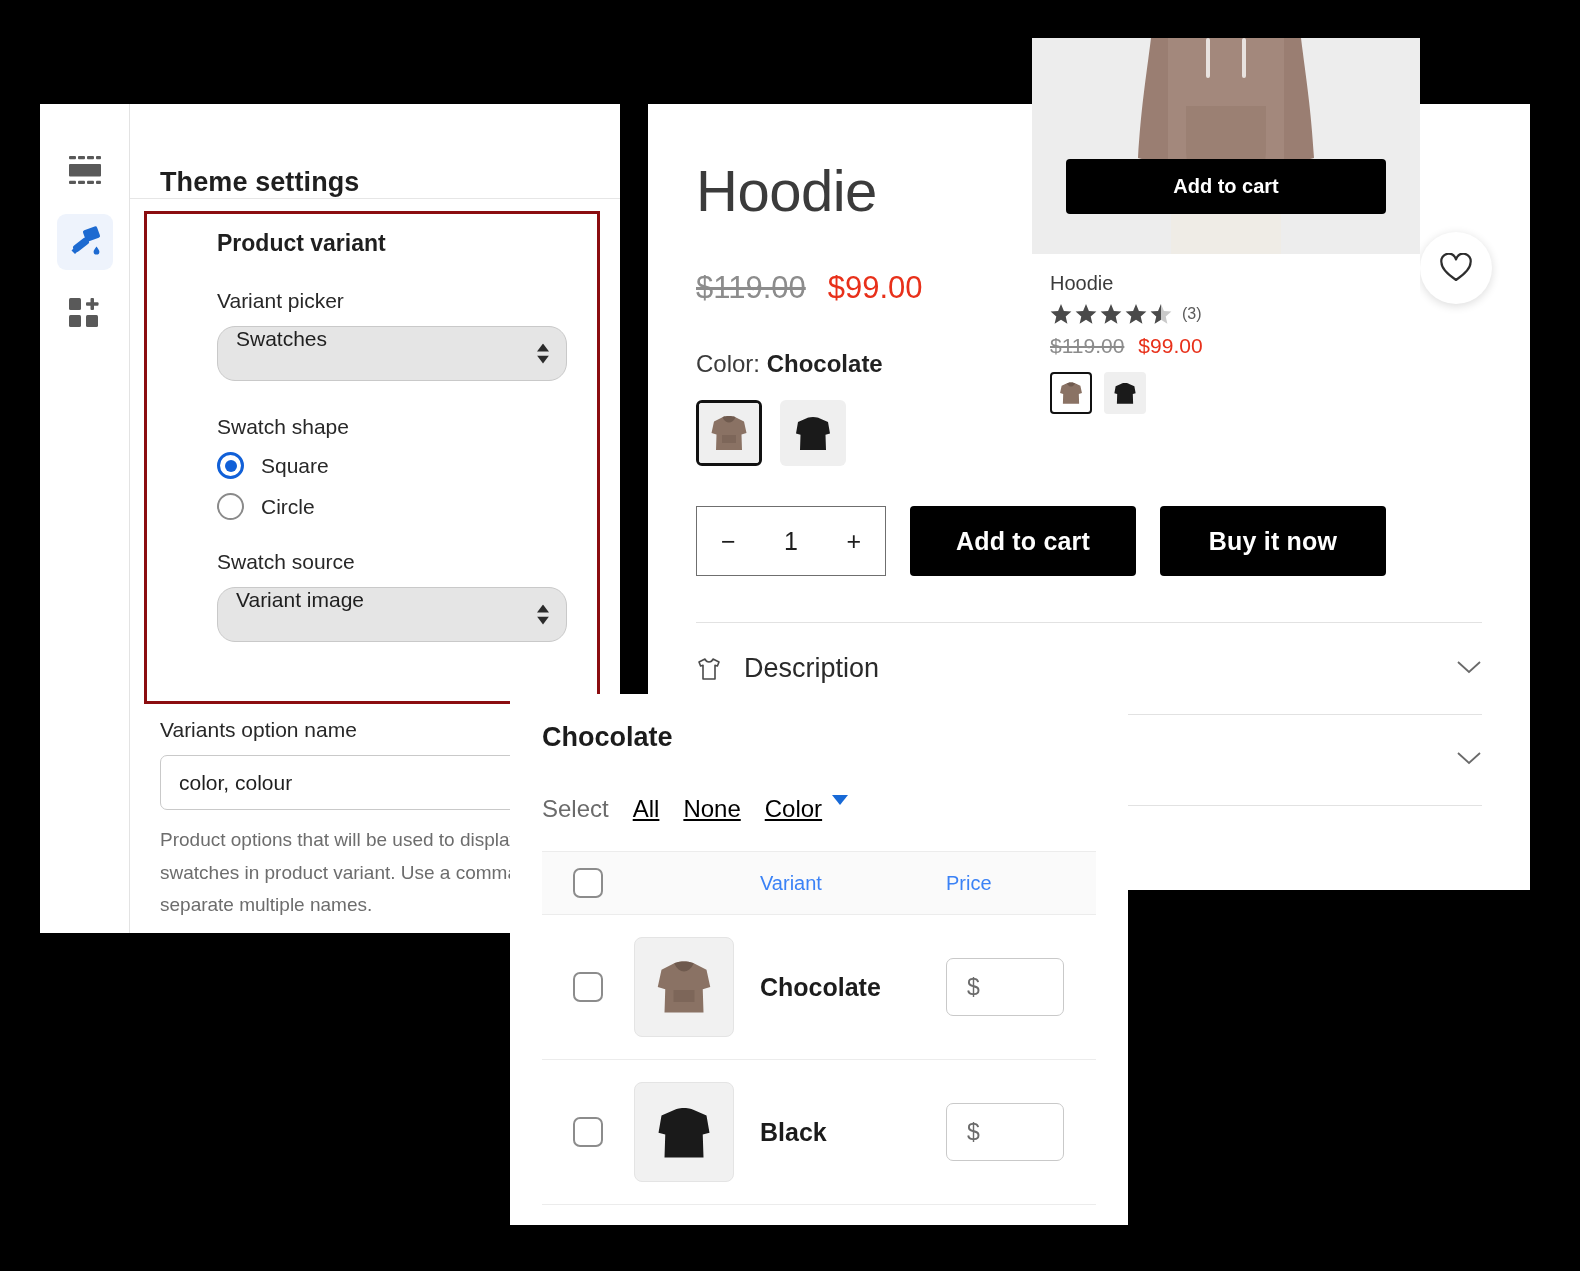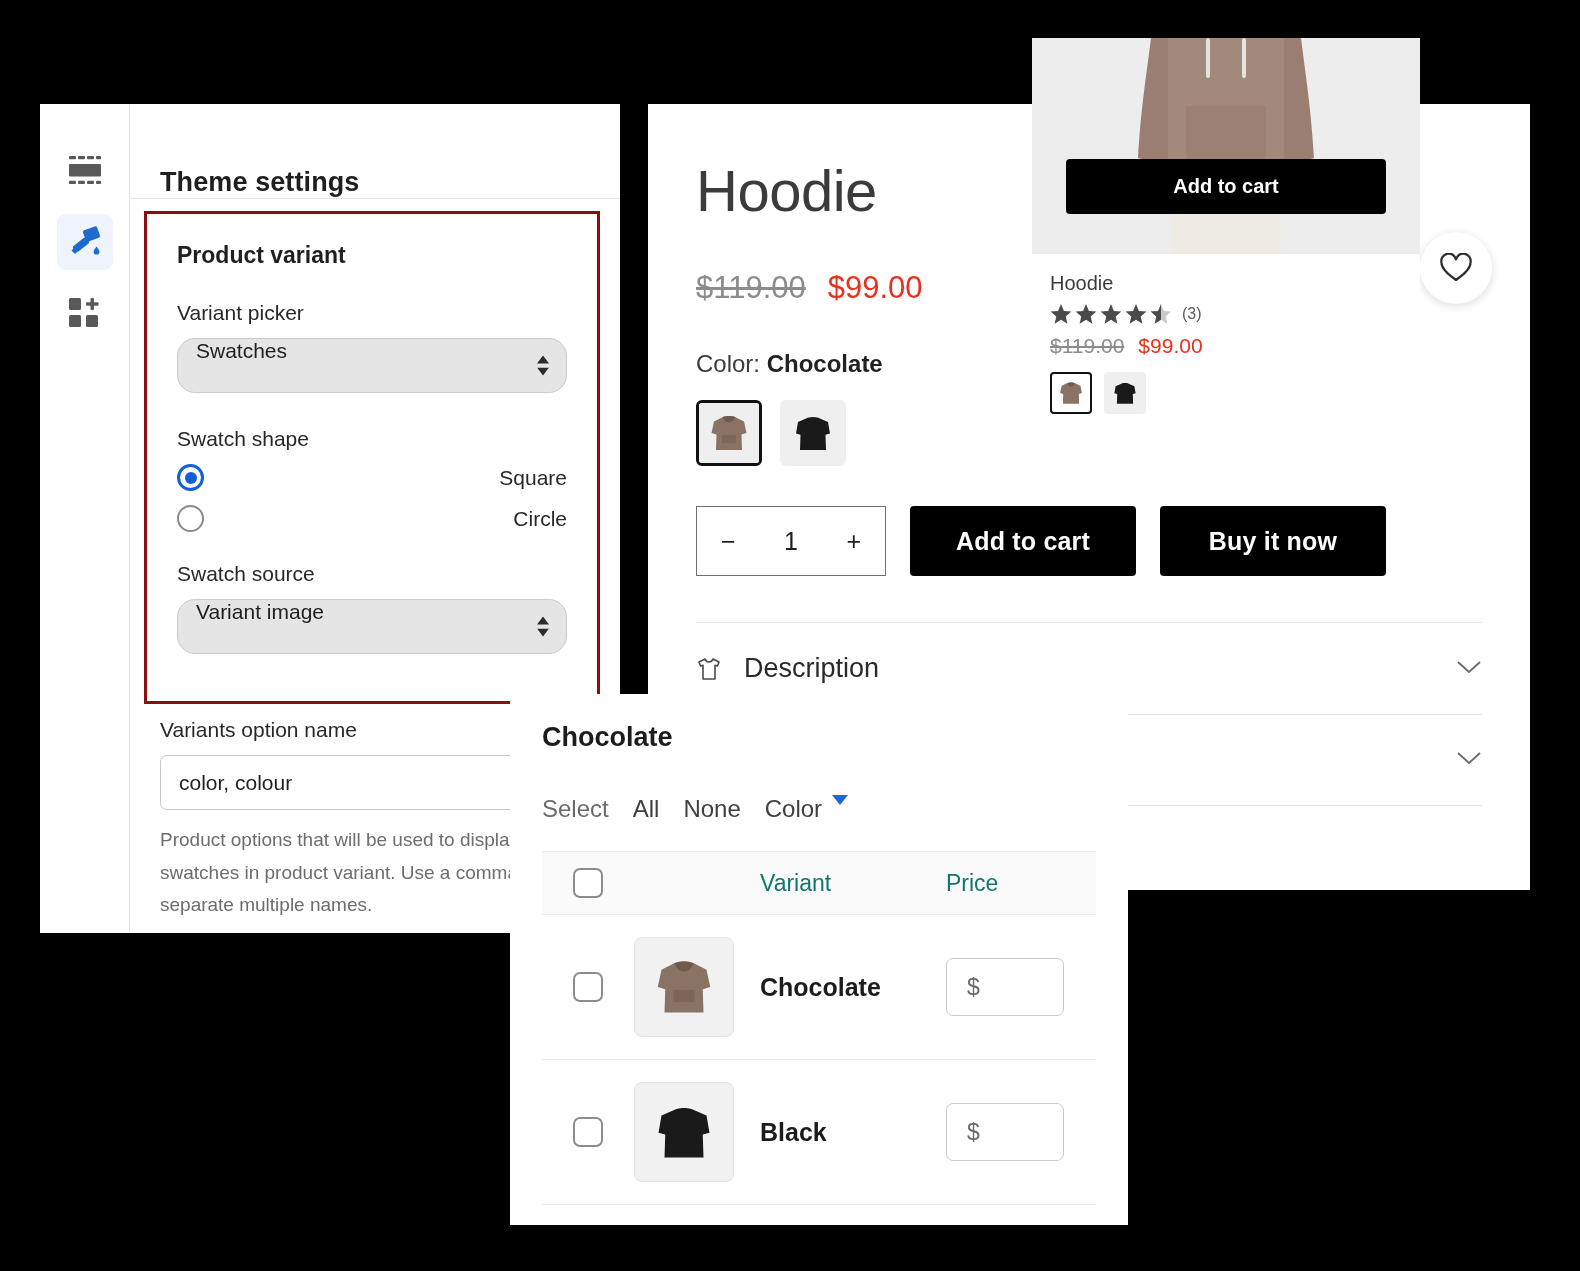--- a/index.html
+++ b/index.html
@@ -43,33 +43,33 @@
   .ts-header {
     height: 95px; border-bottom: 1px solid #e6e6e6;
     display: flex; align-items: flex-end; padding-left: 30px;
   }
   .ts-header h1 { font-size: 27px; font-weight: 700; color: #1f1f1f; letter-spacing: .1px; }
 
   .ts-highlight {
     position: absolute; left: 14px; top: 107px; width: 456px; height: 493px;
     border: 3px solid #8b0d10; background: #fff;
   }
-  .ts-section { padding: 28px 30px 0 30px; }
+  .ts-section { padding: 16px 30px 0 30px; margin-left: 40px; }
   .ts-section h2 { font-size: 23px; font-weight: 700; color: #1f1f1f; margin-bottom: 32px; }
   .ts-label { font-size: 21px; color: #282828; margin-bottom: 13px; font-weight: 400; }
   .ts-select {
     position: relative; height: 55px; border: 1px solid #c9c9c9; border-radius: 18px;
     background: #e5e5e5; display: flex; align-items: flex-start; padding: 0 18px;
     font-size: 21px; color: #1f1f1f; cursor: pointer;
   }
   .ts-select .arrows {
     position: absolute; right: 16px; top: 50%; transform: translateY(-50%);
     display: flex; flex-direction: column; gap: 3px; line-height: 0;
   }
-  .ts-radio-row { display: flex; align-items: center; gap: 24px; margin-bottom: 14px; justify-content: space-between; }
+  .ts-radio-row { display: flex; align-items: center; gap: 17px; margin-bottom: 14px; }
   .radio {
     width: 27px; height: 27px; border-radius: 50%;
     border: 2px solid #8a8a8a; background: #fff; flex: 0 0 27px;
     display: flex; align-items: center; justify-content: center; cursor: pointer;
   }
   .radio.checked { border-color: #1160d8; border-width: 3px; }
   .radio.checked::after { content: ""; width: 12px; height: 12px; border-radius: 50%; background: #1160d8; }
   .radio-label { font-size: 21px; color: #282828; }
 
   .ts-lower { position: absolute; left: 14px; top: 614px; width: 470px; padding: 0 16px; }
@@ -151,33 +151,33 @@
   .csw { width: 42px; height: 42px; border-radius: 4px; background: #efefef;
          border: 2.5px solid transparent; display:flex; align-items:center; justify-content:center; cursor:pointer; overflow:hidden;}
   .csw.selected { border-color: #111; background: #fff; }
 
   
   #variants-panel { left: 510px; top: 694px; width: 618px; height: 531px; overflow: hidden; }
   .vp-inner { padding: 28px 32px 0 32px; }
   .vp-title { font-size: 27px; font-weight: 700; color: #1c1c1c; }
   .vp-select-row { margin-top: 42px; display: flex; align-items: center; gap: 24px; }
   .vp-select-label { font-size: 24px; color: #6b6b6b; }
-  .vp-link { font-size: 24px; color: #404040; cursor: pointer; }
+  .vp-link { font-size: 24px; color: #000000; cursor: pointer; text-decoration: underline; }
   .vp-link.with-caret { display: flex; gap: 10px; }
   .vp-table { margin-top: 28px; }
   .vp-head {
     background: #fafafa; border-top: 1px solid #ececec; border-bottom: 1px solid #ececec;
     height: 64px; display: flex; align-items: center;
   }
   .chkbox { width: 30px; height: 30px; border: 2px solid #8c8c8c; border-radius: 7px; background:#fff; cursor:pointer; flex:0 0 30px;}
   .vp-col-chk { width: 92px; display: flex; justify-content: center; }
   .vp-col-img { width: 126px; display: flex; justify-content: flex-start; }
   .vp-col-name { flex: 1; font-size: 24px; }
   .vp-col-price { width: 150px; }
-  .vp-head .vp-col-name, .vp-head .vp-col-price { color: #0f766e; font-size: 23px; }
+  .vp-head .vp-col-name, .vp-head .vp-col-price { color: #3b82f6; font-size: 20px; }
   .vp-row { height: 145px; display: flex; align-items: center; border-bottom: 1px solid #ececec; }
   .vp-thumb { width: 100px; height: 100px; border: 1px solid #e4e4e4; border-radius: 8px; background: #f1f1f1;
               display:flex; align-items:center; justify-content:center; overflow:hidden; }
   .vp-name { font-size: 25px; font-weight: 700; color: #1c1c1c; }
   .vp-price-box {
     width: 118px; height: 58px; border: 1px solid #c9c9c9; border-radius: 7px; background:#fff;
     display: flex; align-items: center; padding-left: 20px; font-size: 23px; color: #6b6b6b;
   }
 
   

